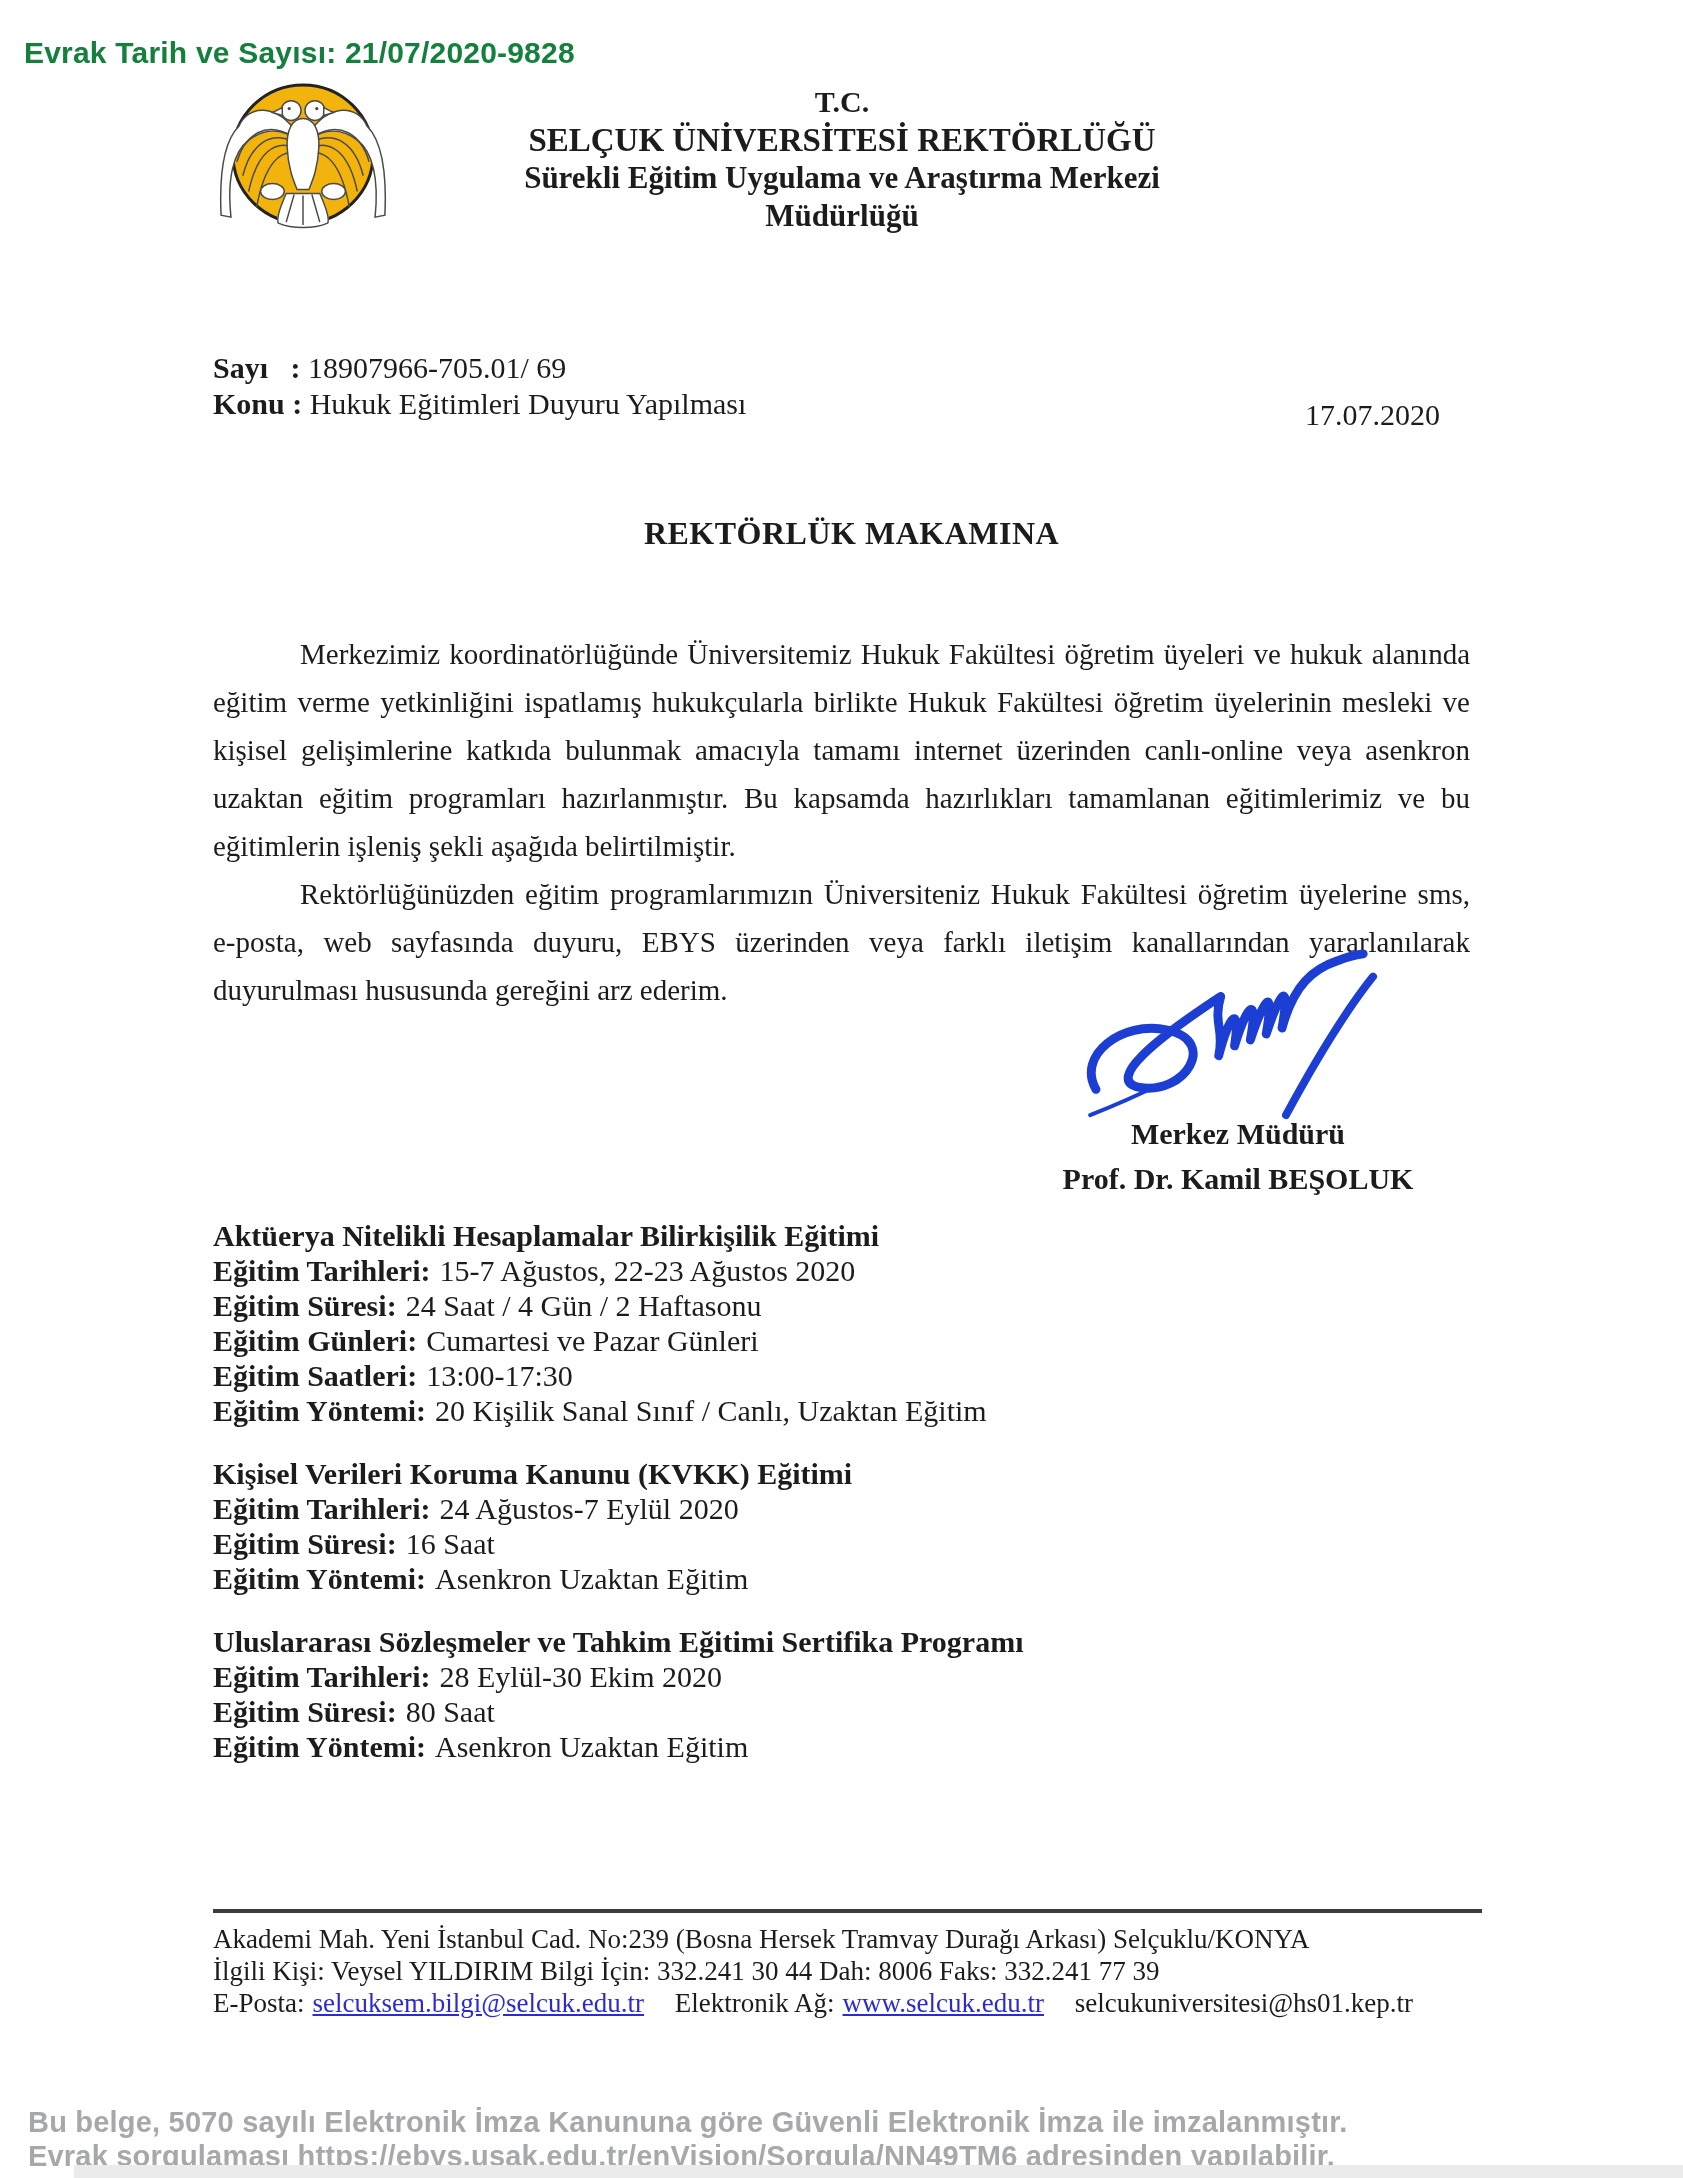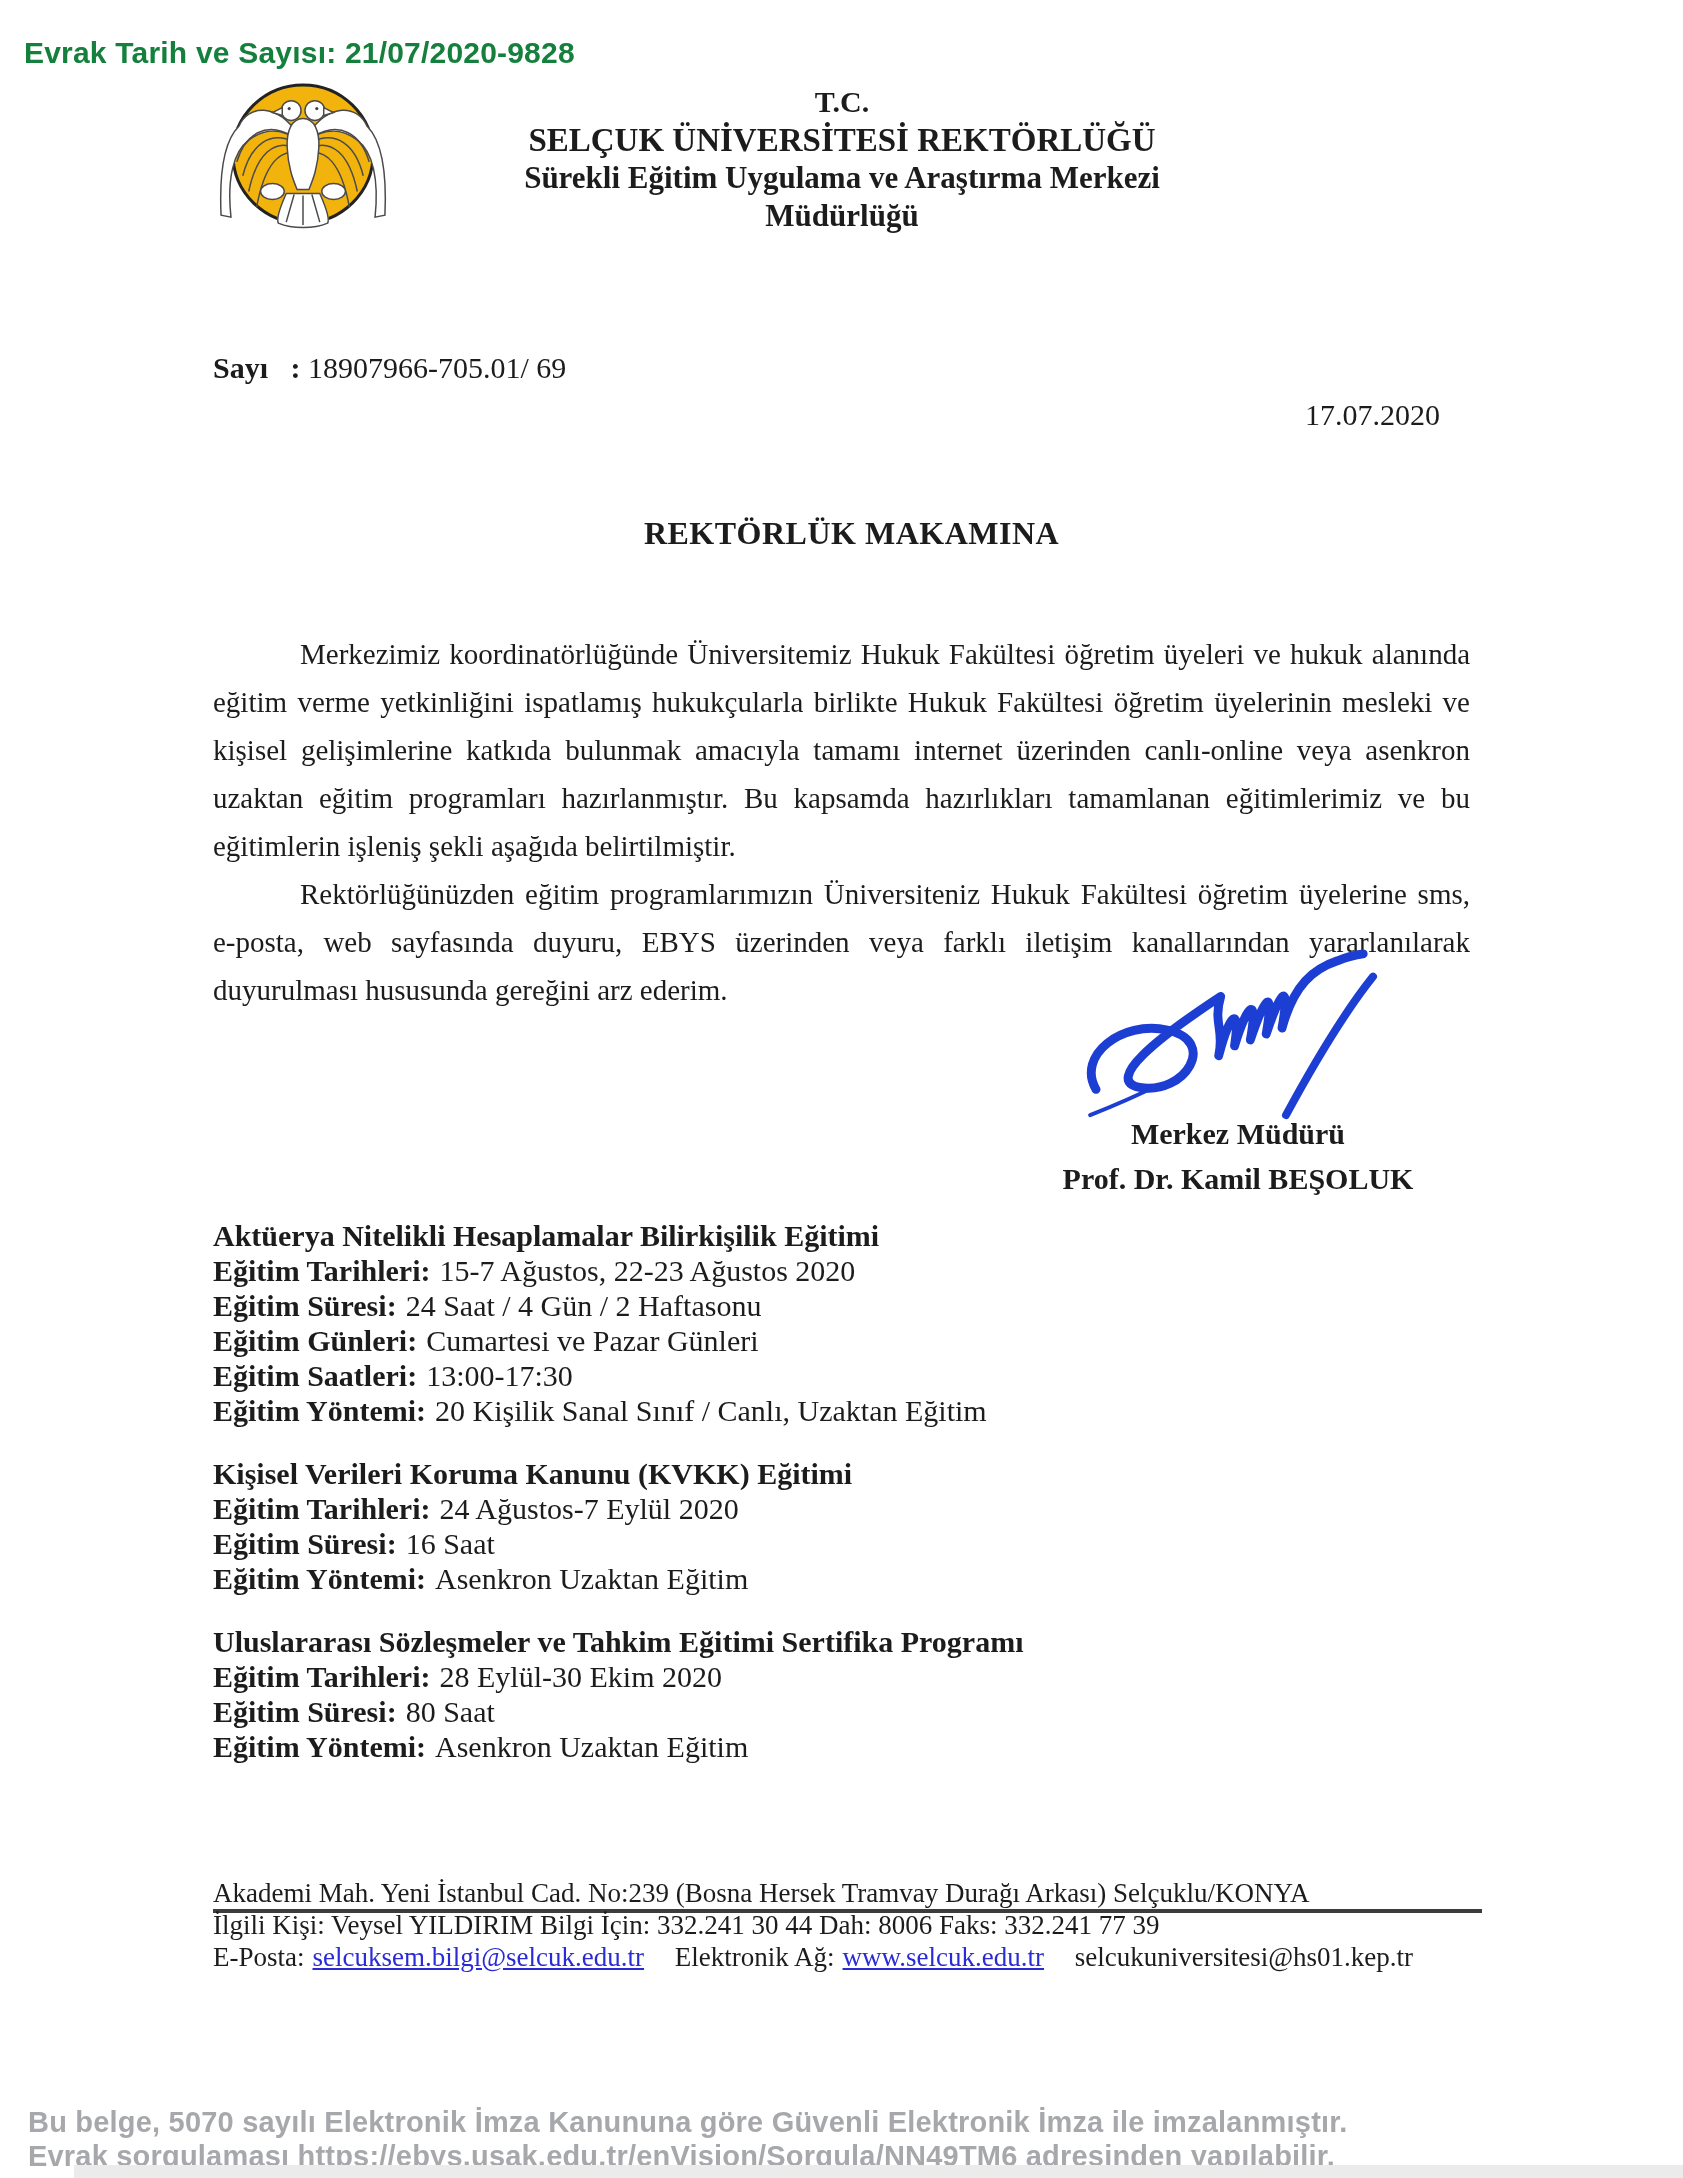--- a/index.html
+++ b/index.html
@@ -34,21 +34,21 @@
   .signature-ink svg{width:100%;height:100%;}
   .signer{position:absolute;left:1040px;top:1111px;width:396px;text-align:center;
         font-weight:bold;font-size:30px;line-height:45px;}
   
   .programs{position:absolute;left:213px;top:1218px;width:1267px;font-size:30px;line-height:35px;}
   .program{margin:0 0 28px 0;}
   .program .title{font-weight:bold;}
   .program .lbl{font-weight:bold;margin-right:9px;}
   
   .footer-divider{position:absolute;left:213px;top:1909px;width:1269px;height:4px;background:#3c3c3c;}
-  .footer{position:absolute;left:213px;top:1877px;width:1277px;font-size:27px;line-height:32px;}
+  .footer{position:absolute;left:213px;top:1923px;width:1277px;font-size:27px;line-height:32px;}
   .footer a{color:#2b2bd6;text-decoration:underline;cursor:pointer;}
   .footer .seg{margin-right:24px;}
   .footer .seg-label{margin-right:8px;}
   
   .esign-note{position:absolute;left:28px;top:2105px;font-family:"Liberation Sans",sans-serif;
         font-size:29px;font-weight:bold;color:#a6a8ab;line-height:34px;letter-spacing:0.2px;}
   .bottom-strip{position:absolute;left:74px;top:2165px;width:1609px;height:13px;background:#ebebeb;}
 </style>
 </head>
 <body>
@@ -96,20 +96,21 @@
 
   <div class="letterhead">
     <div class="lh-tc">T.C.</div>
     <div class="lh-univ">SELÇUK ÜNİVERSİTESİ REKTÖRLÜĞÜ</div>
     <div class="lh-center">Sürekli Eğitim Uygulama ve Araştırma Merkezi</div>
     <div class="lh-mud">Müdürlüğü</div>
   </div>
 
   <div class="meta">
     <div><span class="lbl">Sayı   : </span><span>18907966-705.01/ 69</span></div>
+    <div><span class="lbl">Konu : </span><span>Hukuk Eğitimleri Duyuru Yapılması</span></div>
   </div>
   <div class="letter-date">17.07.2020</div>
 
   <div class="addressee">REKTÖRLÜK MAKAMINA</div>
 
   <div class="bodytext">
     <p>Merkezimiz koordinatörlüğünde Üniversitemiz Hukuk Fakültesi öğretim üyeleri ve hukuk alanında eğitim verme yetkinliğini ispatlamış hukukçularla birlikte Hukuk Fakültesi öğretim üyelerinin mesleki ve kişisel gelişimlerine katkıda bulunmak amacıyla tamamı internet üzerinden canlı-online veya asenkron uzaktan eğitim programları hazırlanmıştır. Bu kapsamda hazırlıkları tamamlanan eğitimlerimiz ve bu eğitimlerin işleniş şekli aşağıda belirtilmiştir.</p>
     <p>Rektörlüğünüzden eğitim programlarımızın Üniversiteniz Hukuk Fakültesi öğretim üyelerine sms, e-posta, web sayfasında duyuru, EBYS üzerinden veya farklı iletişim kanallarından yararlanılarak duyurulması hususunda gereğini arz ederim.</p>
   </div>
 

